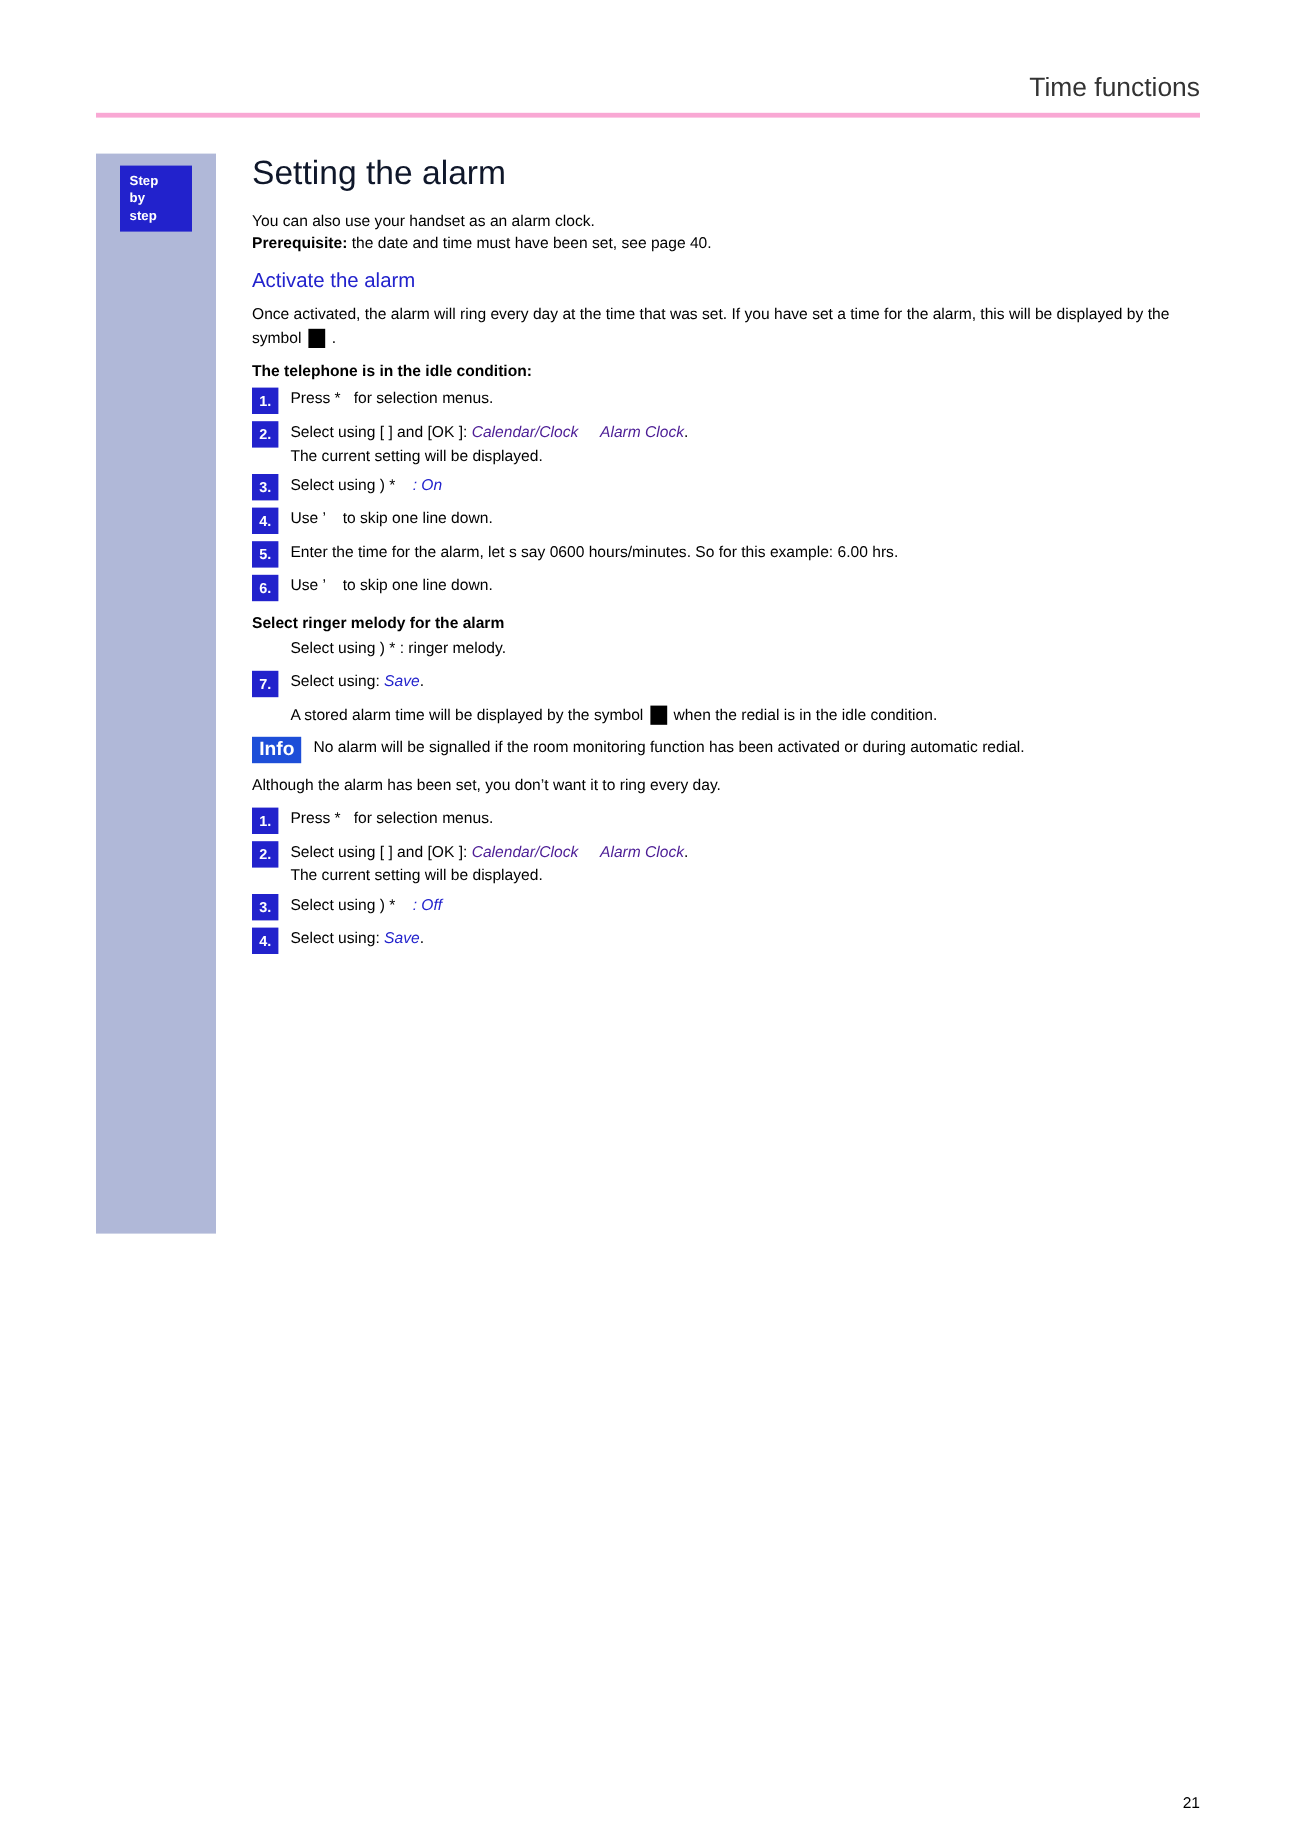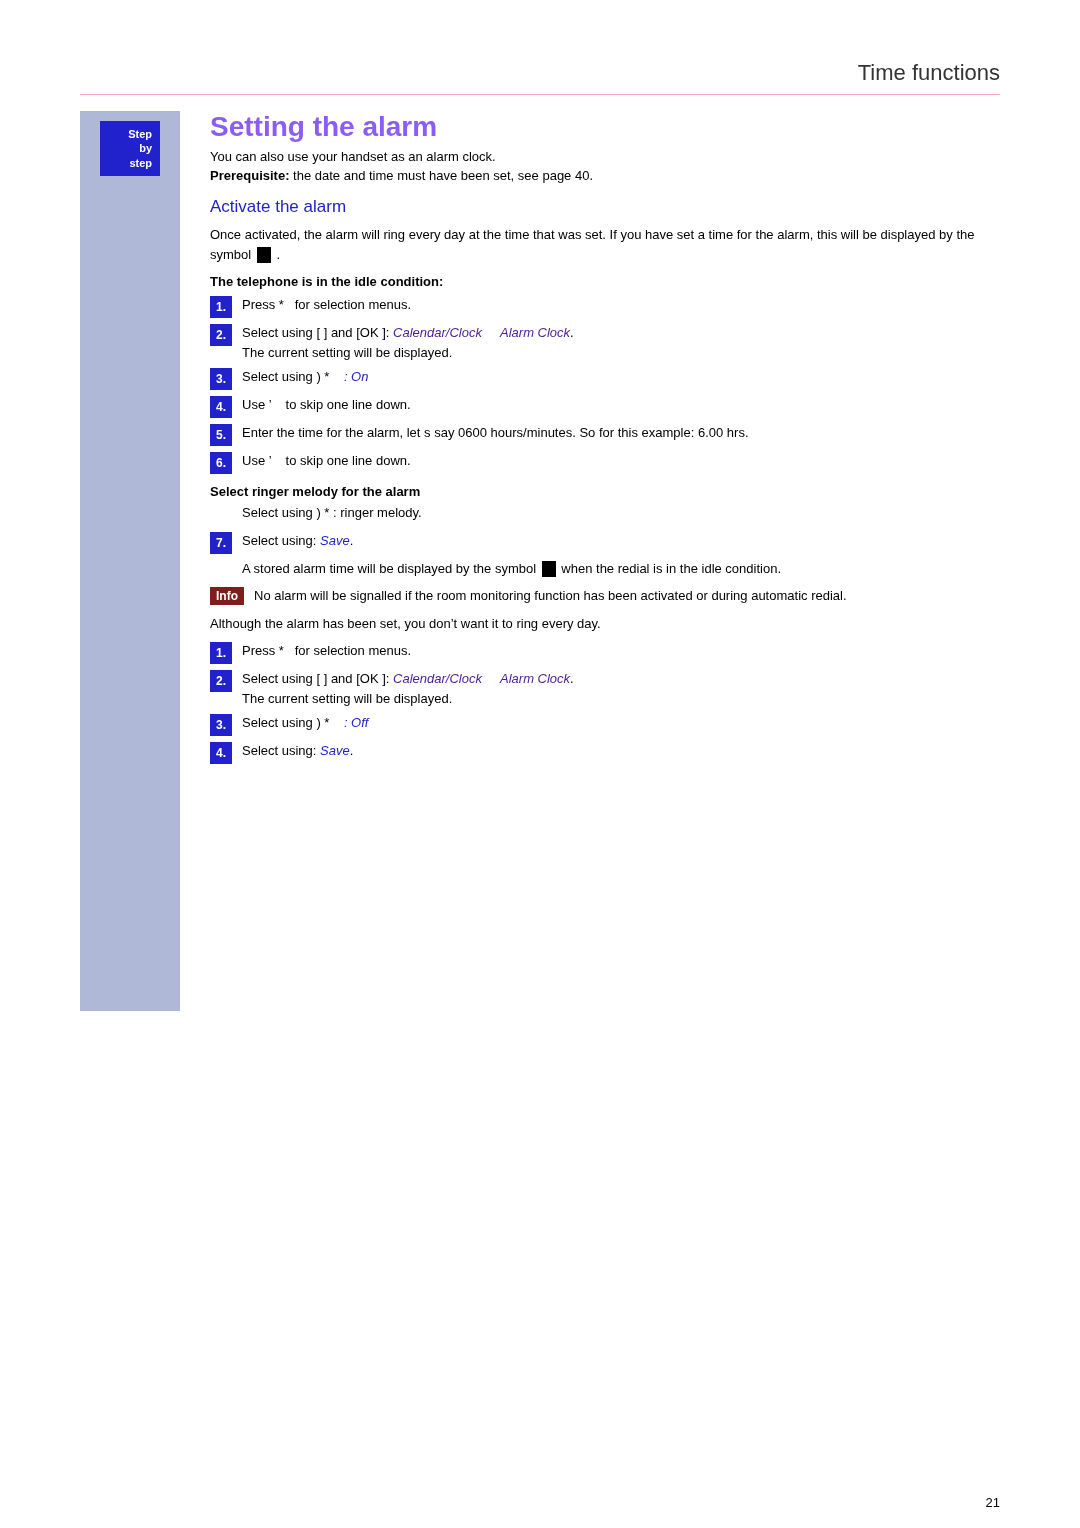--- a/index.html
+++ b/index.html
@@ -15,23 +15,23 @@
     .page-container {
       width: 1080px;
       min-height: 1528px;
       position: relative;
       padding: 60px 80px 60px 80px;
     }
 
     
     .page-header {
       text-align: right;
-      border-bottom: 1px solid #f9a8d4;
+      border-bottom: 4px solid #f9a8d4;
       padding-bottom: 8px;
-      margin-bottom: 16px;
+      margin-bottom: 30px;
     }
     .page-header-title {
       font-size: 22px;
       color: #333333;
       font-weight: normal;
     }
 
     
     .content-wrapper {
       display: flex;
@@ -45,43 +45,43 @@
       background: #b0b8d8;
       flex-shrink: 0;
       position: relative;
       border-radius: 0;
     }
     .step-by-step-badge {
       background: #2222cc;
       color: #ffffff;
       font-size: 11px;
       font-weight: bold;
-      text-align: right;
+      text-align: left;
       padding: 6px 8px;
       width: 60px;
       margin: 0 auto;
       position: absolute;
       top: 10px;
       left: 50%;
       transform: translateX(-50%);
       line-height: 1.3;
     }
 
     
     .main-content {
       flex: 1;
       padding-left: 30px;
     }
 
     
     .section-title {
       font-size: 28px;
-      color: #8b5cf6;
-      font-weight: bold;
-      margin-bottom: 6px;
+      color: #0f172a;
+      font-weight: normal;
+      margin-bottom: 16px;
     }
 
     .intro-text {
       font-size: 13px;
       margin-bottom: 4px;
       color: #000;
     }
     .prerequisite-text {
       font-size: 13px;
       margin-bottom: 14px;
@@ -148,24 +148,24 @@
     }
 
     
     .info-row {
       display: flex;
       align-items: flex-start;
       margin-top: 8px;
       margin-bottom: 8px;
     }
     .info-badge {
-      background: #7f1d1d;
+      background: #1d4ed8;
       color: #ffffff;
       font-weight: bold;
-      font-size: 12px;
+      font-size: 16px;
       padding: 2px 6px;
       margin-right: 10px;
       flex-shrink: 0;
       margin-top: 1px;
     }
     .info-text {
       font-size: 13px;
       line-height: 1.5;
     }
 

